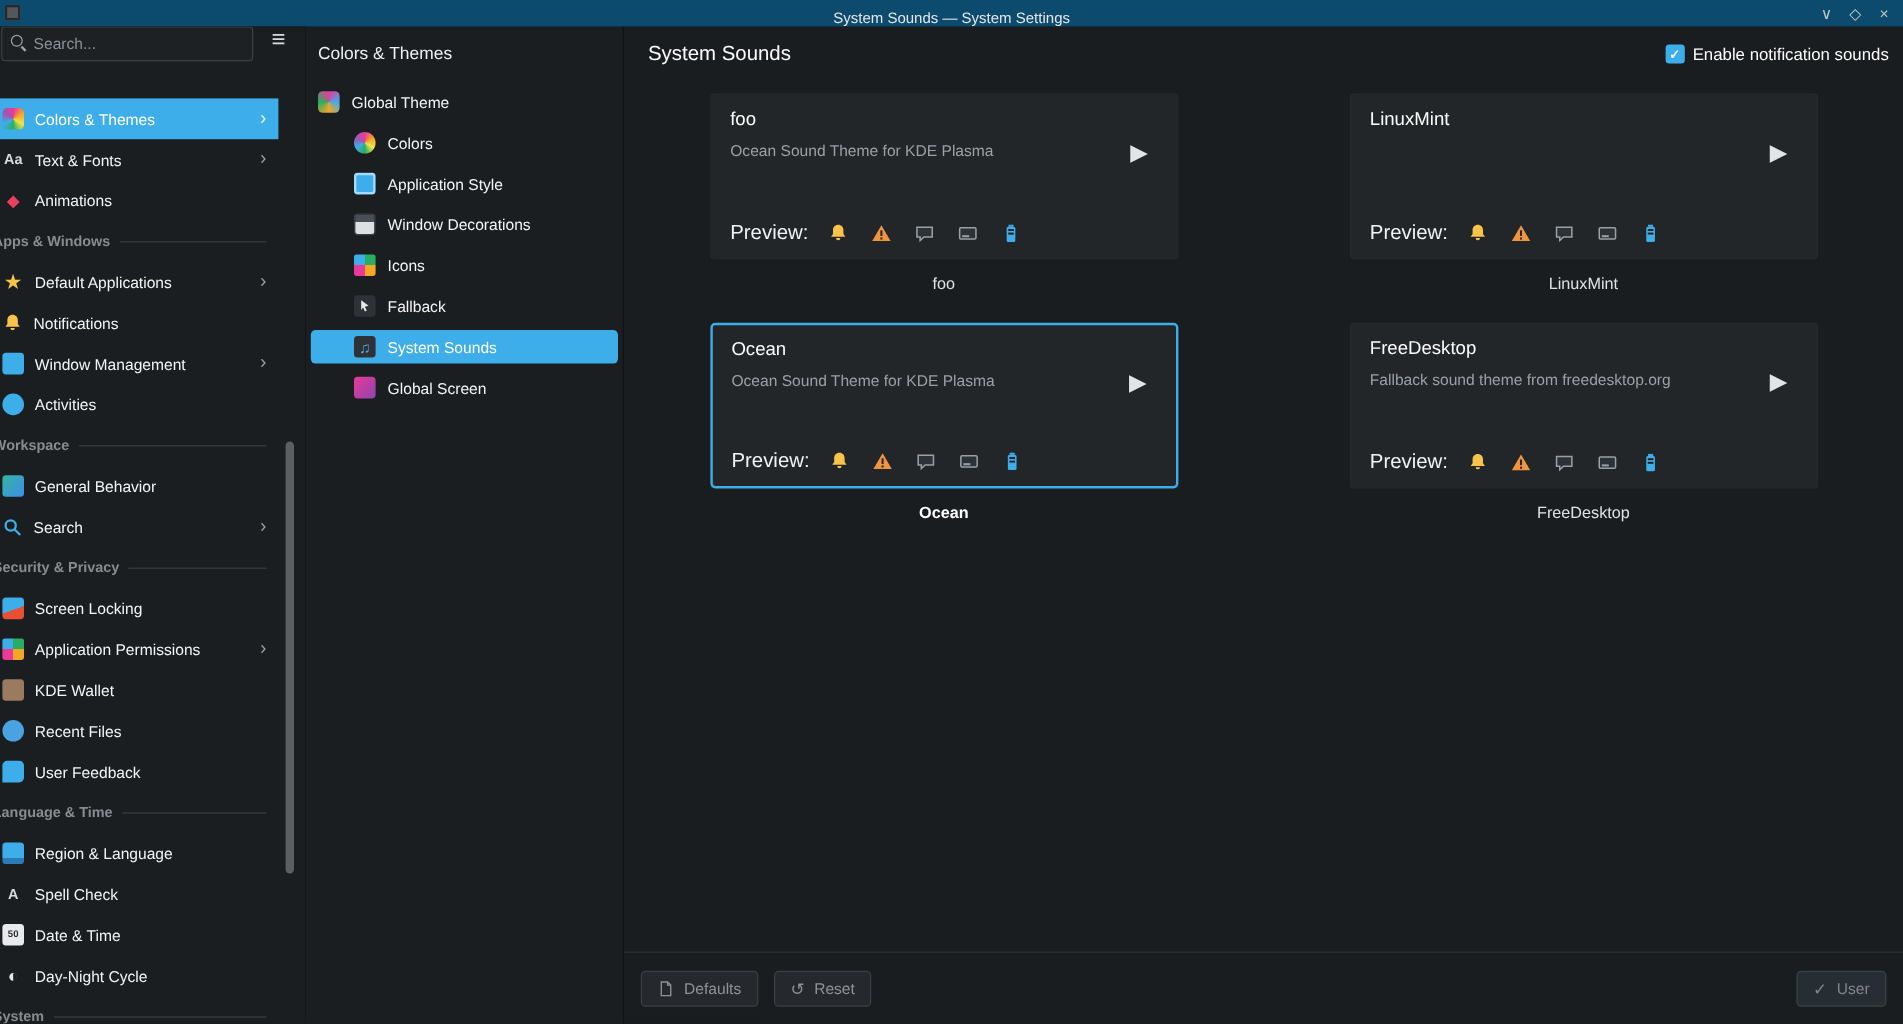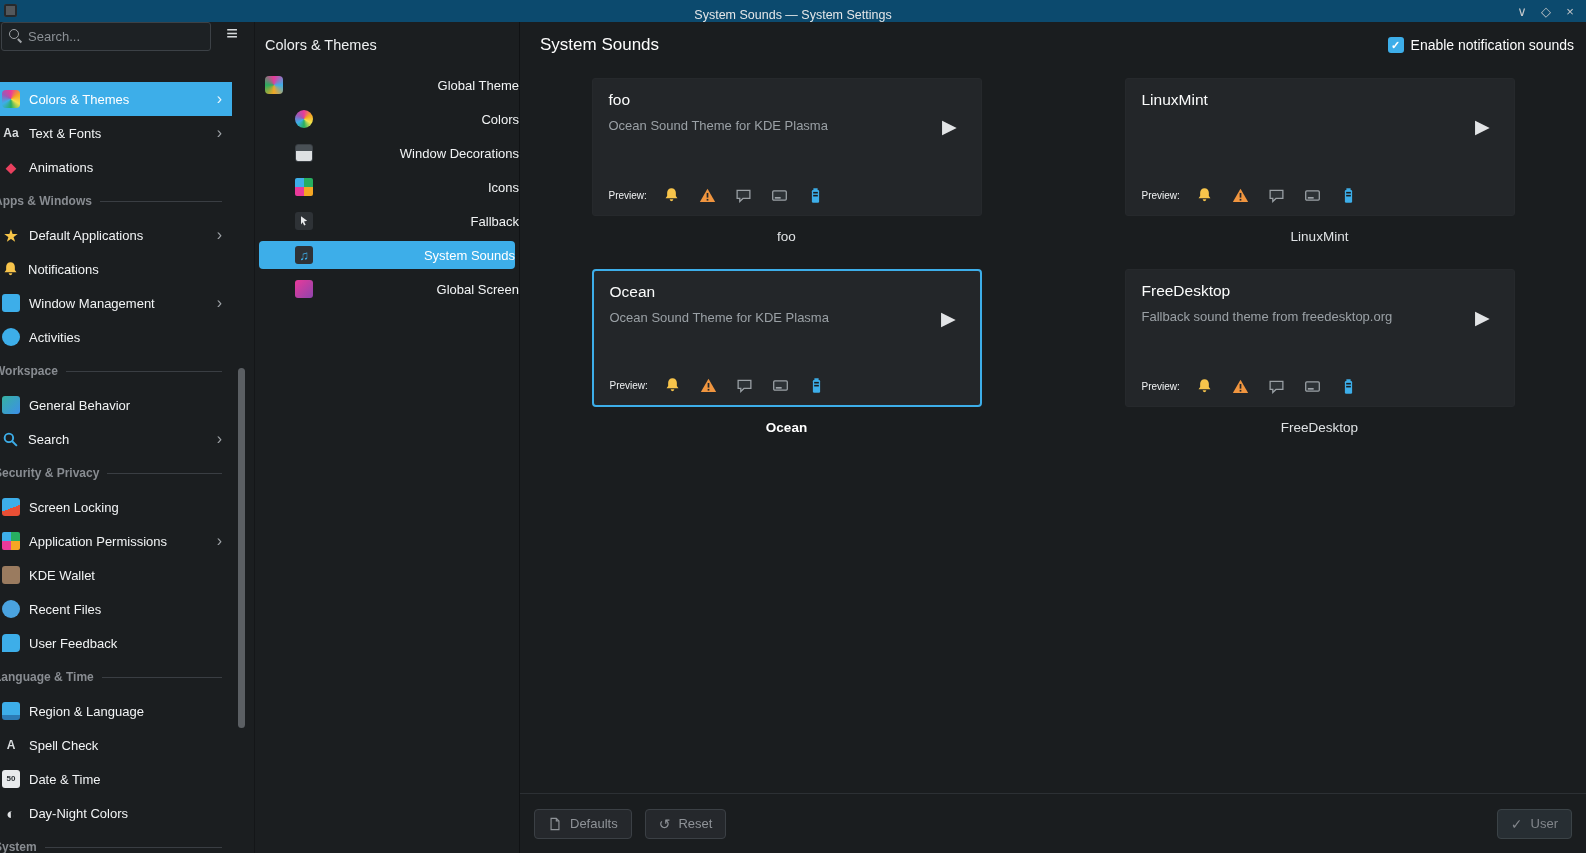--- a/index.html
+++ b/index.html
@@ -62,41 +62,41 @@
   .ic-wheel { background:conic-gradient(#e93a9a,#f5a623,#f1e34c,#27ae60,#3daee9,#9b59b6,#e93a9a); border-radius:50%; }
   .ic-appstyle { background:#3daee9; box-shadow:inset 0 0 0 2px rgba(255,255,255,.55); }
   .ic-plasma { background:linear-gradient(135deg,#31b273,#1f8a57); }
   .ic-deco { background:linear-gradient(#495055 0 35%, #dde0e2 35% 100%); border:1px solid #3a3f44; }
   .ic-cursor { background:#2e3236; }
   .ic-note { background:#2e3236; color:#3daee9; font-size:13px; }
   .ic-splash { background:linear-gradient(135deg,#e93a9a,#8e44ad); }
   
   .subpanel { width:266px; flex:none; background:#1b1e20; border-left:1px solid #141618; border-right:1px solid #101214; box-sizing:border-box; }
   .sp-header { height:46px; display:flex; align-items:center; padding-left:10px; font-size:14.5px; color:#eef0f1; }
-  .sp-item { height:34px; display:flex; align-items:center; gap:28px; padding-left:10px; font-size:13px; color:#f2f4f5;justify-content:space-between; }
+  .sp-item { height:34px; display:flex; align-items:center; gap:10px; padding-left:10px; font-size:13px; color:#f2f4f5; }
   .sp-item.child { padding-left:40px; }
   .sp-item.selected { background:#3daee9; color:#fff; border-radius:4px; margin:3px 4px; padding-left:36px; height:28px; }
   
   .main { flex:1; min-width:0; display:flex; flex-direction:column; background:#1a1d1f; }
   .main-header { height:46px; flex:none; display:flex; align-items:center; }
   .page-title { font-size:17px; margin-left:20px; }
   .notif-group { margin-left:auto; margin-right:12px; display:flex; align-items:center; gap:7px; }
   .cb { width:16px; height:16px; background:#3daee9; border-radius:3px; display:flex; align-items:center; justify-content:center; }
   .cb-check { color:#fff; font-size:11px; font-weight:bold; }
   .cb-label { font-size:14px; }
   .grid { flex:none; display:grid; grid-template-columns:1fr 1fr; row-gap:24px; padding-top:10px; justify-items:center; }
   .cell { display:flex; flex-direction:column; align-items:center; }
   .card { position:relative; width:390px; height:138px; box-sizing:border-box; background:#232629;
           border:1px solid #26292c; border-radius:3px; padding:12px 16px; }
   .card.selected { border:2px solid #3daee9; border-radius:4px; }
   .card-title { font-size:15.5px; color:#fbfcfc; }
   .card-desc { font-size:13px; color:#9aa0a5; margin-top:9px; min-height:15px; }
   .play { position:absolute; right:24px; top:36px; font-size:19px; color:#e2e4e6; cursor:default; }
   .preview-row { position:absolute; left:16px; bottom:11px; display:flex; align-items:center; gap:19px; }
-  .preview-label { font-size:10px; color:#f0f2f3; margin-right:-3px; }
+  .preview-label { font-size:17px; color:#f0f2f3; margin-right:-3px; }
   .pv { width:17px; height:17px; }
   .card-caption { margin-top:13px; font-size:13.5px; color:#dfe2e4; line-height:16px; }
   .card-caption.selected-caption { font-weight:bold; color:#ffffff; }
   
   .footer { margin-top:auto; flex:none; height:60px; border-top:1px solid #2c3034; display:flex; align-items:center;
             gap:13px; padding:0 14px; box-sizing:border-box; }
   .btn { display:flex; align-items:center; gap:8px; height:30px; padding:0 13px; background:#25282c;
          border:1px solid #3b4045; border-radius:4px; color:#8f9398; font-size:13px; font-family:inherit; }
   .btn.apply { margin-left:auto; background:#272e33; border-color:#3b4347; color:#82868b; }
   .btn-glyph { font-size:14px; line-height:1; }
@@ -277,21 +277,21 @@
         <span class="sb-label">Spell Check</span>
       </div>
 
       <div class="sb-item">
         <span class="ic ic-cal">50</span>
         <span class="sb-label">Date &amp; Time</span>
       </div>
 
       <div class="sb-item">
         <span class="ic ic-moon">◐</span>
-        <span class="sb-label">Day-Night Colors</span>
+        <span class="sb-label">Day-Night Cycle</span>
       </div>
 
       <div class="sb-header">
         <span class="sb-header-label">System</span>
         <span class="sb-header-line"></span>
       </div>
 
     </div>
     <div class="scroll-thumb"></div>
   </div>
@@ -299,20 +299,24 @@
   <div class="subpanel">
     <div class="sp-header">Colors &amp; Themes</div>
 
     <div class="sp-item">
       <span class="ic ic-pinwheel"></span>
       <span>Global Theme</span>
     </div>
     <div class="sp-item child">
       <span class="ic ic-wheel"></span>
       <span>Colors</span>
+    </div>
+    <div class="sp-item child">
+      <span class="ic ic-appstyle"></span>
+      <span>Application Style</span>
     </div>
     <div class="sp-item child">
       <span class="ic ic-deco"></span>
       <span>Window Decorations</span>
     </div>
     <div class="sp-item child">
       <span class="ic ic-grid"></span>
       <span>Icons</span>
     </div>
     <div class="sp-item child">

